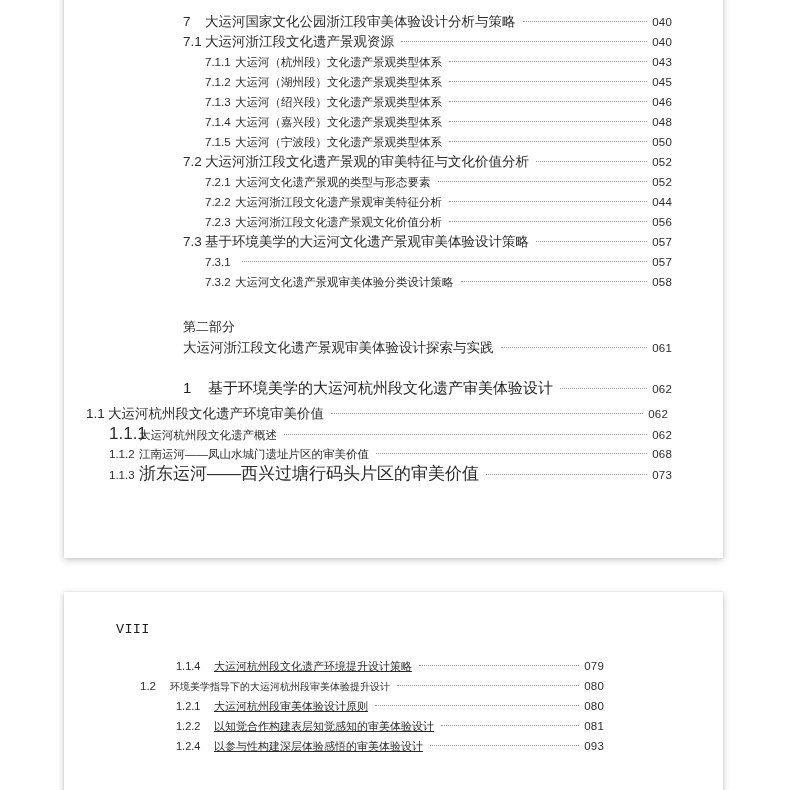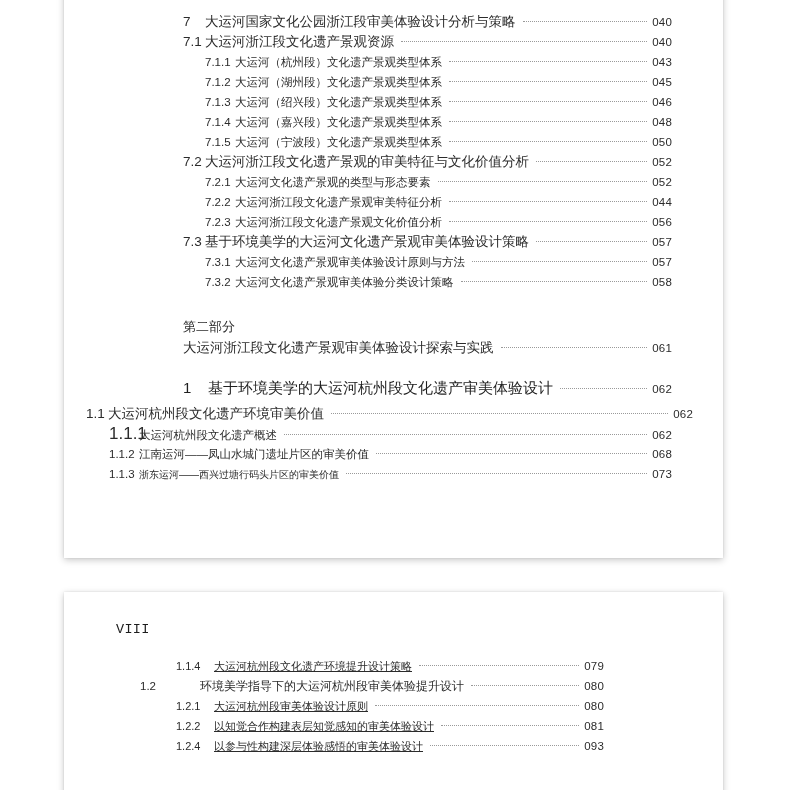--- a/index.html
+++ b/index.html
@@ -92,21 +92,21 @@
   #toc-p1 .lv0 .num   { width: 22px; font-size: 13.5px; }
   #toc-p1 .lv0 .title { font-size: 13.5px; }
   #toc-p1 .lv1 { padding-left: 141px; }
   #toc-p1 .lv1 .num   { width: 30px; font-size: 11.5px; }
   #toc-p1 .lv1 .title { font-size: 11.5px; }
 
   
   #toc-p2 .toc-row { padding-right: 119px; }
   #toc-p2 .lv1 { padding-left: 76px; }
   #toc-p2 .lv1 .num   { width: 30px; font-size: 11.5px; }
-  #toc-p2 .lv1 .title { font-size: 12px; margin-left: 30px; }
+  #toc-p2 .lv1 .title { font-size: 10px; }
   #toc-p2 .lv2 { padding-left: 112px; }
   #toc-p2 .lv2 .num   { width: 38px; font-size: 11px; }
   #toc-p2 .lv2 .title { font-size: 11px; text-decoration: underline; }
 
   
   .part-block { position: absolute; left: 119px; right: 51px; }
   #part-two { top: 334px; }
   .part-label {
     font-size: 13px;
     color: #2b2b2b;
@@ -222,21 +222,20 @@
 
         <div class="toc-row lv0">
           <span class="num">7.3</span>
           <span class="title">基于环境美学的大运河文化遗产景观审美体验设计策略</span>
           <span class="leader"></span>
           <span class="pageno">057</span>
         </div>
 
         <div class="toc-row lv1">
           <span class="num">7.3.1</span>
-          <span class="title">大运河文化遗产景观审美体验设计原则与方法</span>
           <span class="leader"></span>
           <span class="pageno">057</span>
         </div>
 
         <div class="toc-row lv1">
           <span class="num">7.3.2</span>
           <span class="title">大运河文化遗产景观审美体验分类设计策略</span>
           <span class="leader"></span>
           <span class="pageno">058</span>
         </div>
@@ -255,41 +254,41 @@
       <div id="chapter-1">
         <div class="chapter-row">
           <span class="num">1</span>
           <span class="title">基于环境美学的大运河杭州段文化遗产审美体验设计</span>
           <span class="leader"></span>
           <span class="pageno">062</span>
         </div>
       </div>
 
       <div class="toc" id="toc-p1b" style="top:422px">
-        <div class="toc-row lv0" style="padding-left:22px;padding-right:30px">
+        <div class="toc-row lv0" style="padding-left:22px;padding-right:55px">
           <span class="num" style="width:22px;font-size:13.5px">1.1</span>
           <span class="title" style="font-size:13.5px">大运河杭州段文化遗产环境审美价值</span>
           <span class="leader"></span>
           <span class="pageno">062</span>
         </div>
         <div class="toc-row lv1" style="padding-left:45px;padding-right:51px">
           <span class="num" style="width:30px;font-size:17px">1.1.1</span>
           <span class="title" style="font-size:11.5px">大运河杭州段文化遗产概述</span>
           <span class="leader"></span>
           <span class="pageno">062</span>
         </div>
         <div class="toc-row lv1" style="padding-left:45px;padding-right:51px">
           <span class="num" style="width:30px;font-size:11.5px">1.1.2</span>
           <span class="title" style="font-size:11.5px">江南运河——凤山水城门遗址片区的审美价值</span>
           <span class="leader"></span>
           <span class="pageno">068</span>
         </div>
         <div class="toc-row lv1" style="padding-left:45px;padding-right:51px">
           <span class="num" style="width:30px;font-size:11.5px">1.1.3</span>
-          <span class="title" style="font-size:10px">浙东运河——西兴过塘行码头片区的审美价值</span>
+          <span class="title" style="font-size:17px">浙东运河——西兴过塘行码头片区的审美价值</span>
           <span class="leader"></span>
           <span class="pageno">073</span>
         </div>
       </div>
 
     </div>
   </div>
 
   <div class="page" id="page-2">
     <div class="page-inner">

